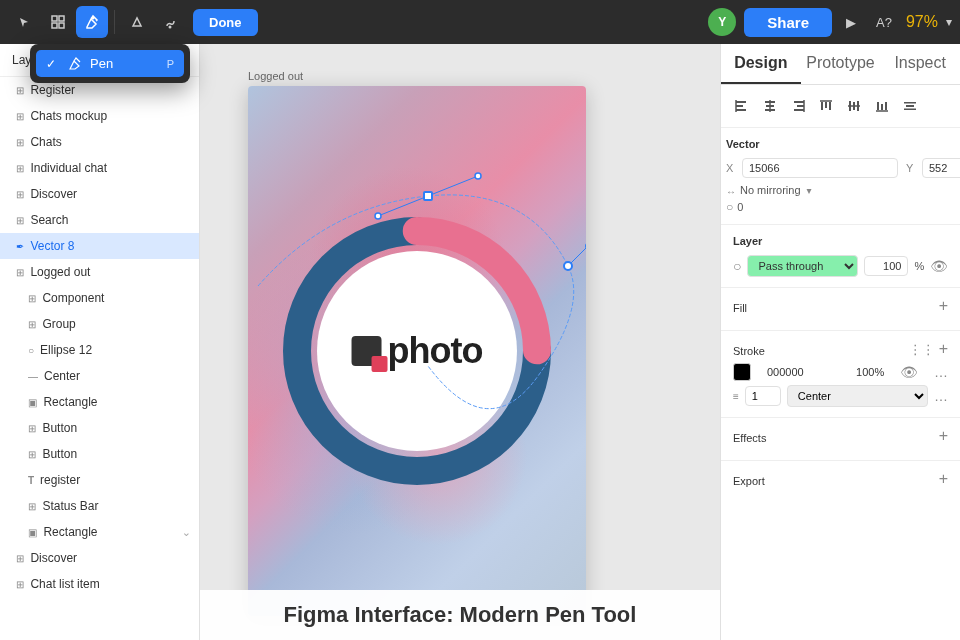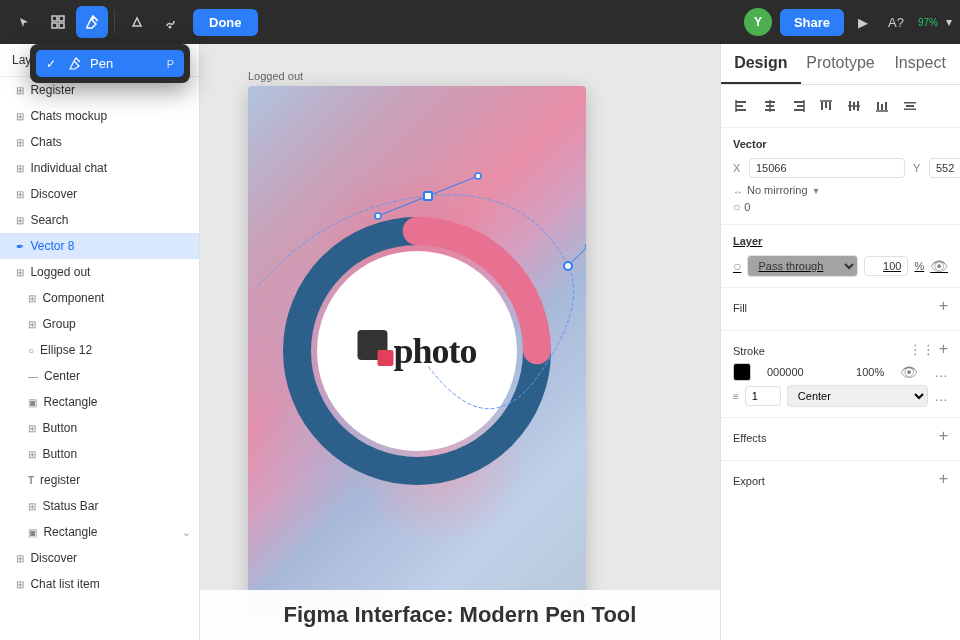--- a/index.html
+++ b/index.html
@@ -63,36 +63,36 @@
       font-weight: 700;
       border: none;
       cursor: pointer;
       display: flex; align-items: center; justify-content: center;
     }
     .share-btn {
       background: #2c7ef8;
       color: white;
       border: none;
       border-radius: 6px;
-      padding: 6px 14px;
-      font-size: 13px;
+      padding: 6px 23px;
+      font-size: 15px;
       font-weight: 600;
       cursor: pointer;
     }
     .play-btn, .accessibility-btn, .zoom-btn {
       background: transparent;
       border: none;
       color: #ccc;
       cursor: pointer;
       font-size: 13px;
       padding: 4px 6px;
     }
     .zoom-display {
-      color: #22c55e;
-      font-size: 10px;
+      color: #eab308;
+      font-size: 16px;
       cursor: pointer;
     }
 
     
     .main-area {
       flex: 1;
       display: flex;
       overflow: hidden;
     }
 
@@ -230,23 +230,22 @@
       background: white;
     }
     .ring-svg {
       width: 100%; height: 100%;
     }
     .photo-logo {
       position: absolute;
       top: 50%; left: 50%;
       transform: translate(-50%, -50%);
       display: flex;
-      align-items: flex-start;
+      align-items: flex-end;
       gap: 0;
-      font-family: Liberation Serif, serif;
     }
     .photo-icon {
       width: 36px; height: 36px;
       position: relative;
     }
     .photo-icon-bg {
       width: 30px; height: 30px;
       background: #333;
       border-radius: 4px;
       position: absolute;
@@ -327,21 +326,21 @@
     .align-btn {
       width: 26px; height: 26px;
       border: none; background: transparent;
       border-radius: 4px; cursor: pointer;
       display: flex; align-items: center; justify-content: center;
       color: #555; font-size: 13px;
     }
 
     
     .right-section {
-      padding: 10px 12px;
+      padding: 10px 5px;
       border-bottom: 1px solid #eee;
     }
     .right-section-title {
       font-size: 11px;
       font-weight: 600;
       color: #333;
       margin-bottom: 8px;
     }
     .coord-row {
       display: flex;
@@ -381,42 +380,41 @@
       align-items: center;
       gap: 4px;
       font-size: 11px;
       color: #555;
     }
     .rotation-label { font-size: 12px; color: #888; }
 
     .layer-section {
       padding: 10px 12px;
       border-bottom: 1px solid #eee;
-      text-decoration: underline;
     }
     .layer-section-title {
       font-size: 11px;
       font-weight: 600;
       color: #333;
       margin-bottom: 8px;
     }
     .blend-row {
       display: flex;
       align-items: center;
       gap: 6px;
     }
     .eye-icon { font-size: 14px; color: #888; }
     .blend-select {
       flex: 1;
       border: 1px solid #e0e0e0;
       border-radius: 4px;
       padding: 3px 6px;
       font-size: 11px;
       color: #333;
-      background: #a3a3a3;
+      background: #86efac;
       cursor: pointer;
     }
     .opacity-input {
       width: 44px;
       border: 1px solid #e0e0e0;
       border-radius: 4px;
       padding: 3px 6px;
       font-size: 11px;
       color: #333;
       text-align: right;

